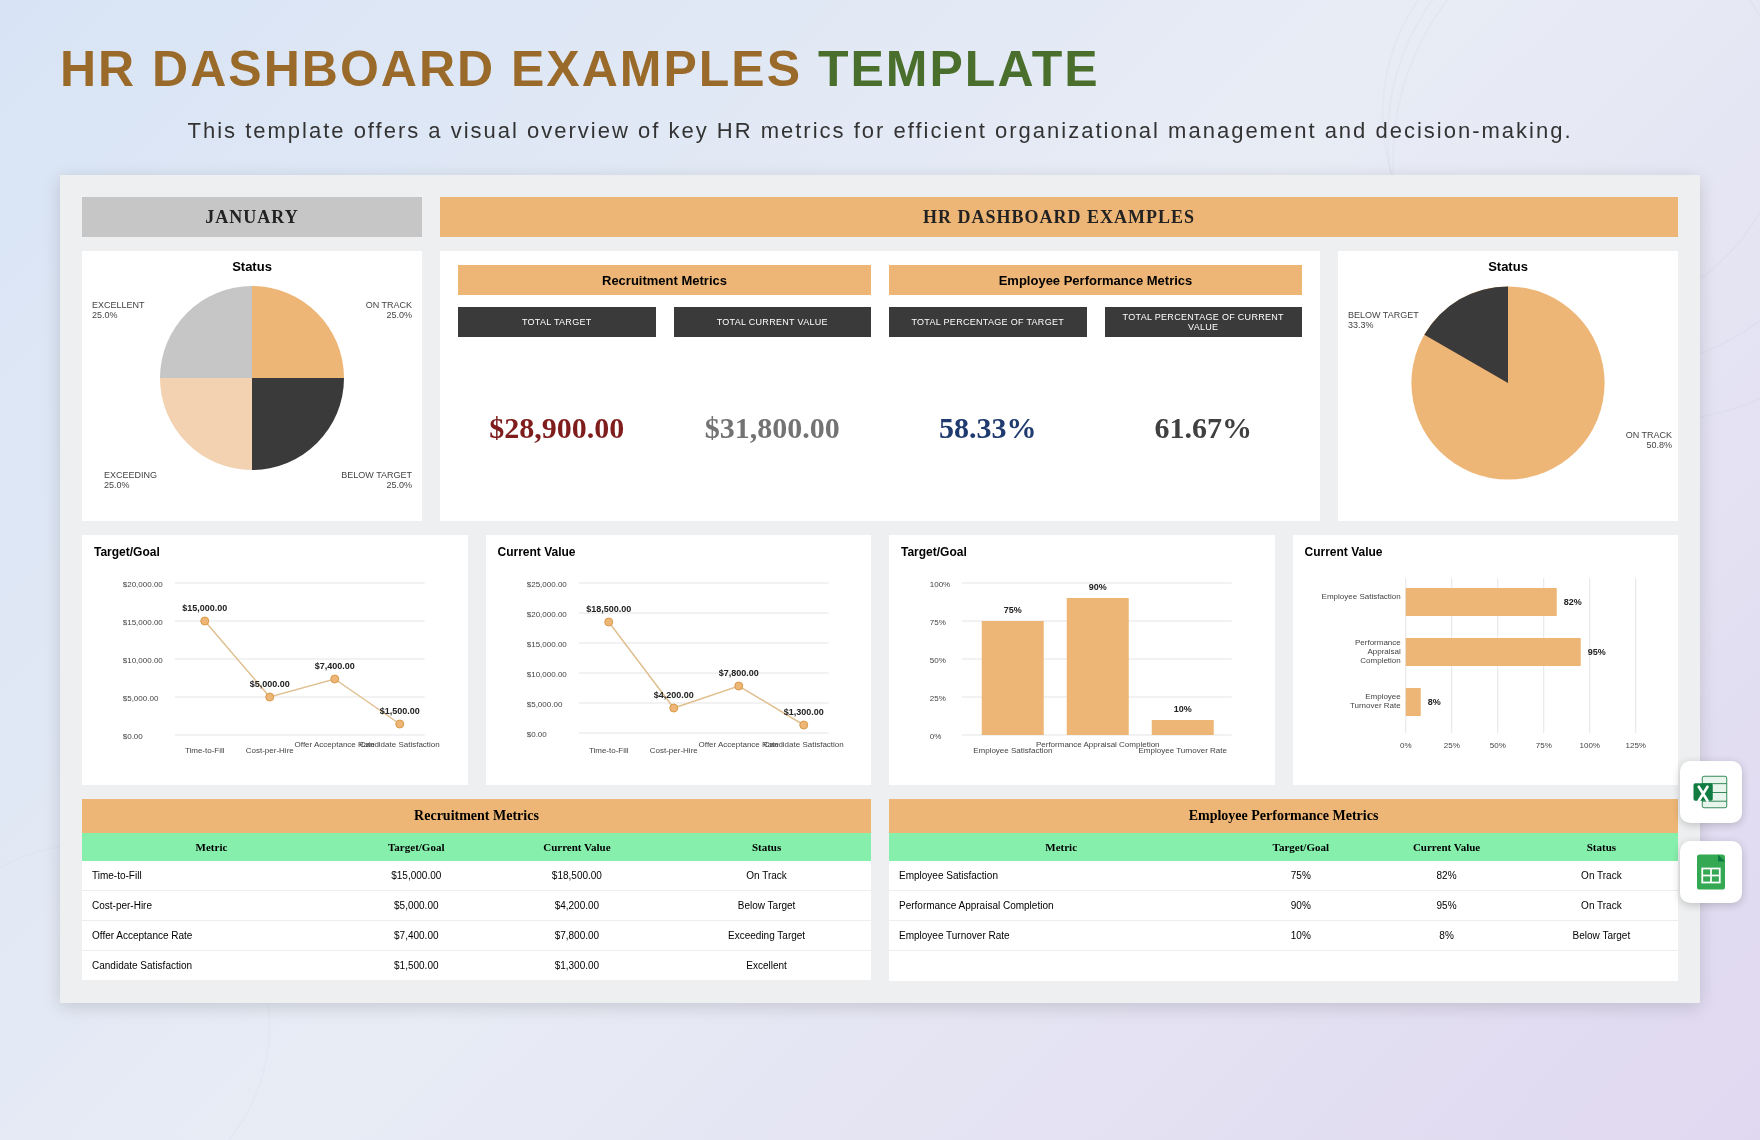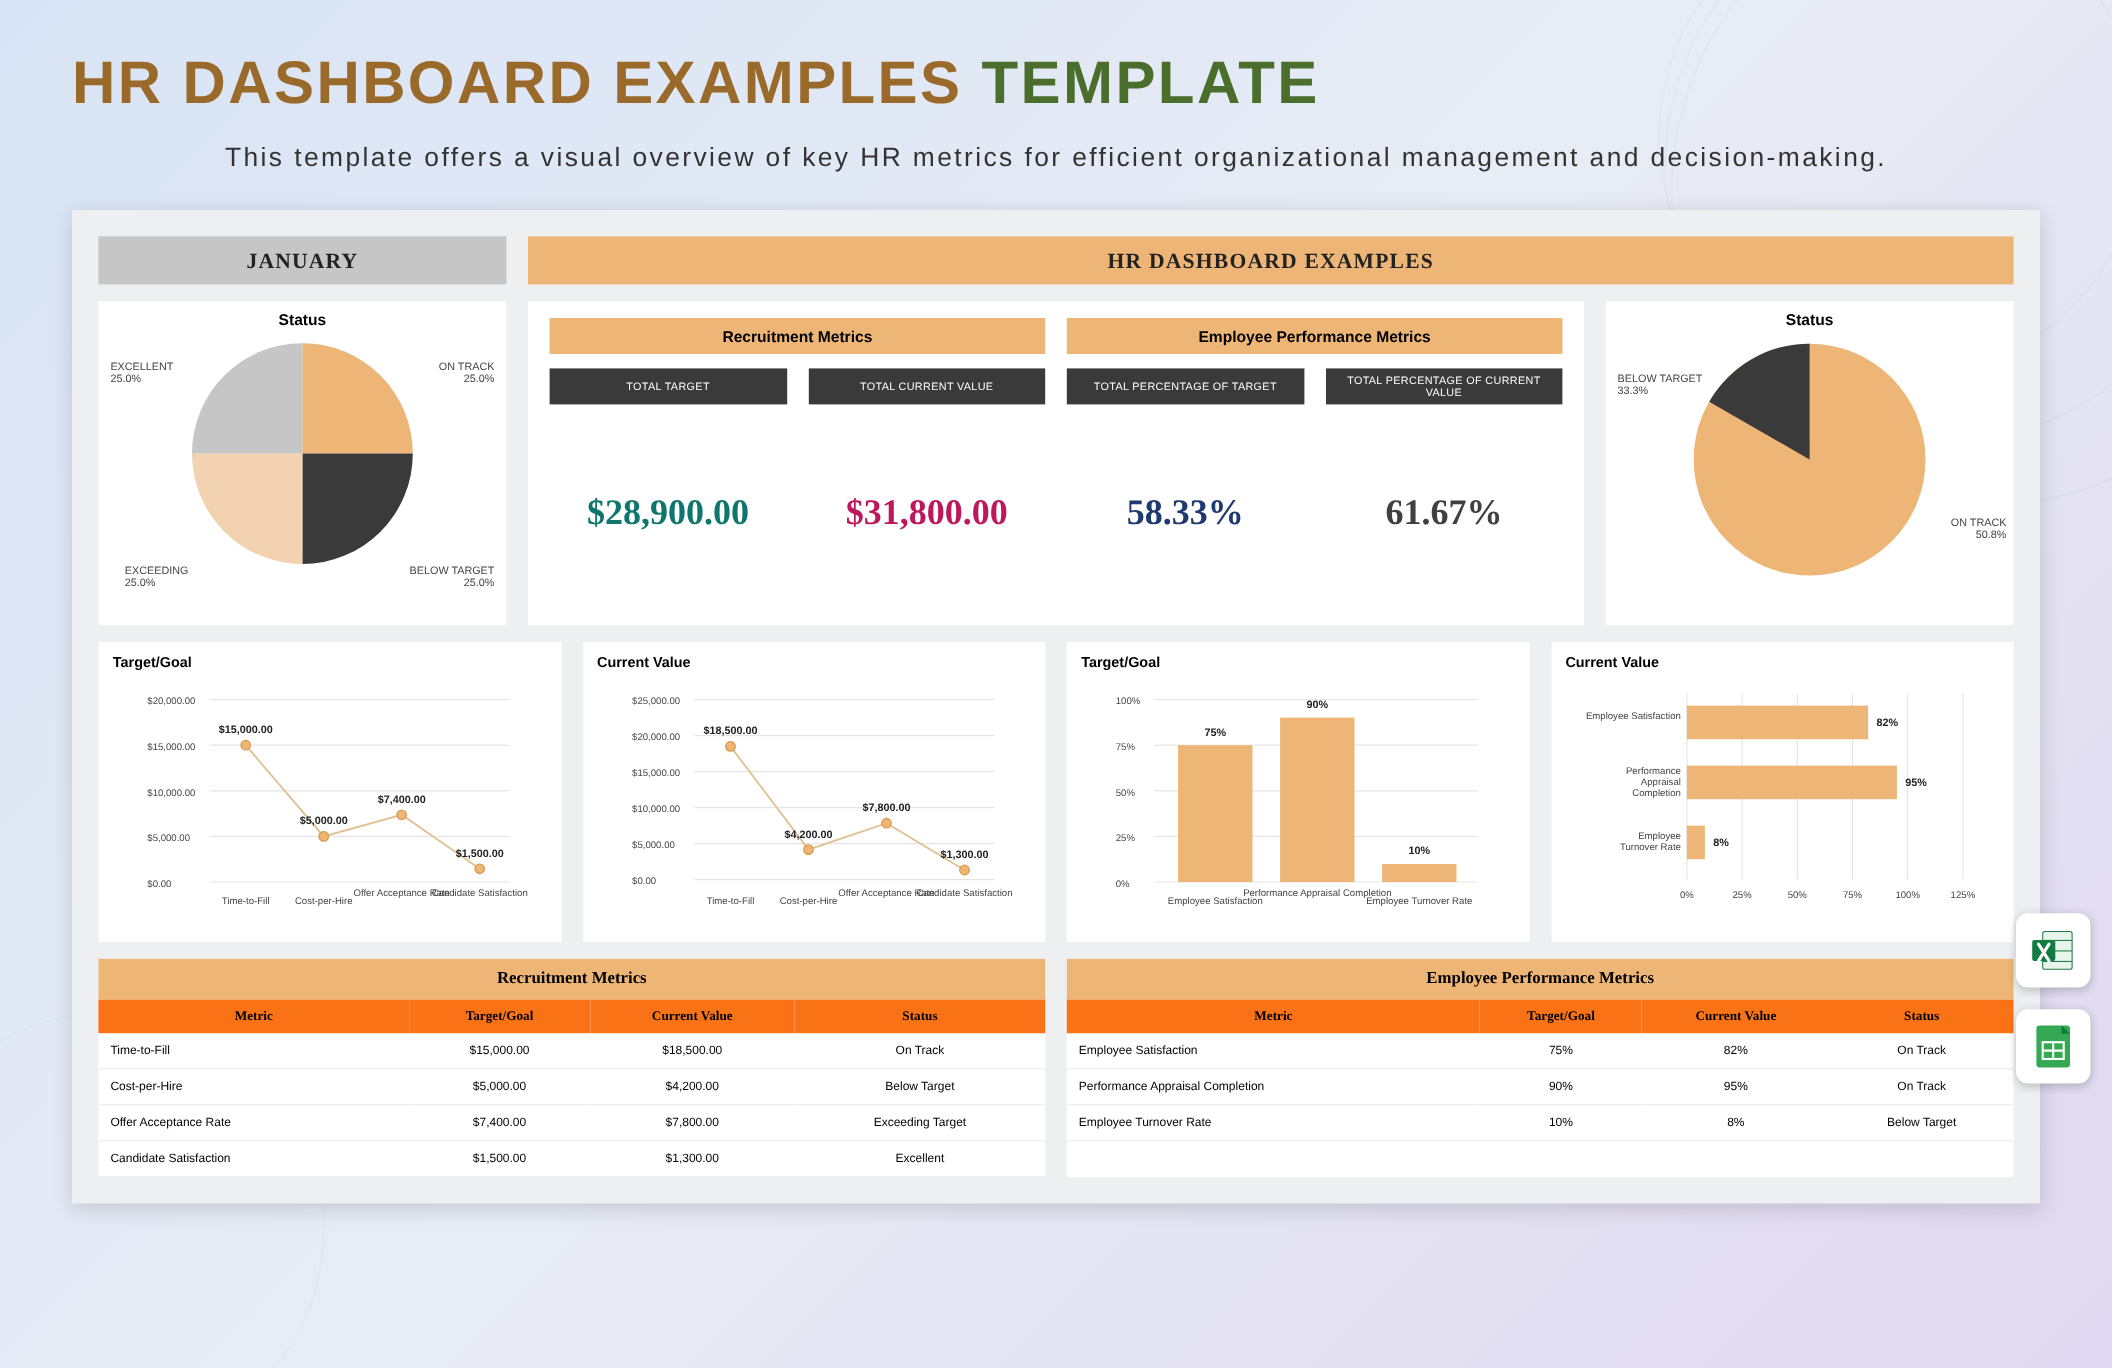--- a/index.html
+++ b/index.html
@@ -70,22 +70,22 @@
   .pie-card { flex: 0 0 340px; height: 270px; padding: 8px 10px; position: relative; }
   .pie-title { text-align: center; font-weight: bold; font-size: 13px; margin-bottom: 4px; }
   .pie-svg { display: block; margin: 0 auto; }
   .pie-lab { position: absolute; font-size: 9px; color: #444; line-height: 1.1; }
 
   .metrics-card { flex: 1; height: 270px; padding: 14px 18px; display: flex; gap: 18px; }
   .m-col { flex: 1; display: flex; flex-direction: column; gap: 12px; }
   .m-head { background: #eeb676; height: 30px; display: flex; align-items: center; justify-content: center; font-weight: bold; font-size: 13px; }
   .m-sub  { background: #3a3a3a; color: #fff; height: 30px; display: flex; align-items: center; justify-content: center; font-size: 9px; letter-spacing: 0.3px; text-align: center; padding: 0 4px; }
   .m-val  { flex: 1; display: flex; align-items: center; justify-content: center; font-family: Georgia, serif; font-weight: bold; font-size: 30px; }
-  .v-red   { color: #0f766e; }
-  .v-gold  { color: #be185d; }
+  .v-red   { color: #7f1d1d; }
+  .v-gold  { color: #737373; }
   .v-navy  { color: #1f3a6e; }
   .v-green { color: #404040; }
 
   .pie2-card { flex: 0 0 340px; height: 270px; padding: 8px 10px; position: relative; }
 
   .row2 { display: flex; gap: 18px; margin-bottom: 14px; }
   .mini-card { flex: 1; height: 250px; background: #fff; padding: 10px 12px; position: relative; font-family: Arial, sans-serif; }
   .mini-title { font-weight: bold; font-size: 12px; margin-bottom: 4px; }
   .chart-area { position: relative; width: 100%; height: 200px; }
   .chart-area svg { width: 100%; height: 100%; }
@@ -94,21 +94,21 @@
   .bar { fill: #eeb676; }
   .hbar { fill: #eeb676; }
   .line-pt { fill: #eeb676; stroke: #d89a4a; stroke-width: 1; }
   .line-seg { stroke: #e0c090; stroke-width: 1.5; fill: none; }
   .grid-l { stroke: #e5e5e5; stroke-width: 1; }
 
   .row3 { display: flex; gap: 18px; }
   .tbl-card { flex: 1; background: #fff; font-family: Arial, sans-serif; }
   .tbl-head { background: #eeb676; height: 34px; display: flex; align-items: center; justify-content: center; font-weight: bold; font-size: 14px; font-family: Georgia, serif; }
   table { width: 100%; border-collapse: collapse; font-size: 10px; }
-  th { background: #f97316; font-weight: bold; font-family: Georgia, serif; font-size: 11px; padding: 8px 6px; text-align: center; }
+  th { background: #86efac; font-weight: bold; font-family: Georgia, serif; font-size: 11px; padding: 8px 6px; text-align: center; }
   td { padding: 9px 10px; border-bottom: 1px solid #eee; }
   td:first-child { text-align: left; }
   td:not(:first-child) { text-align: center; }
 
   .badges {
     position: absolute;
     right: 18px;
     bottom: 120px;
     display: flex;
     flex-direction: column;

